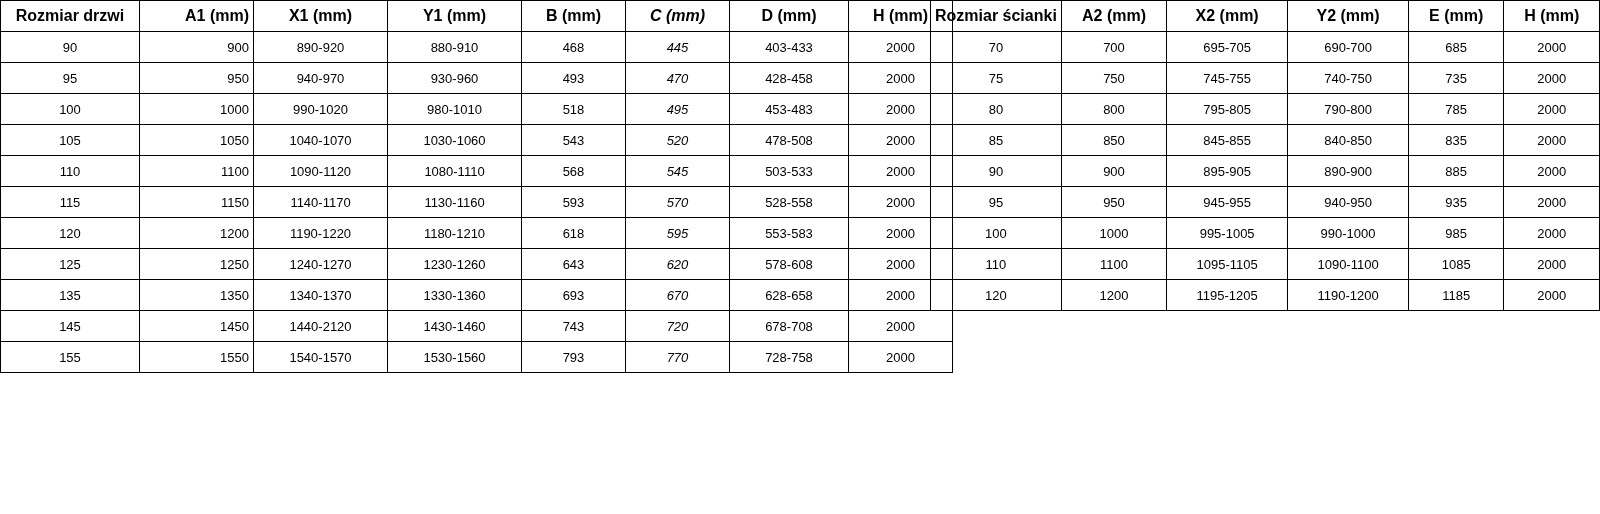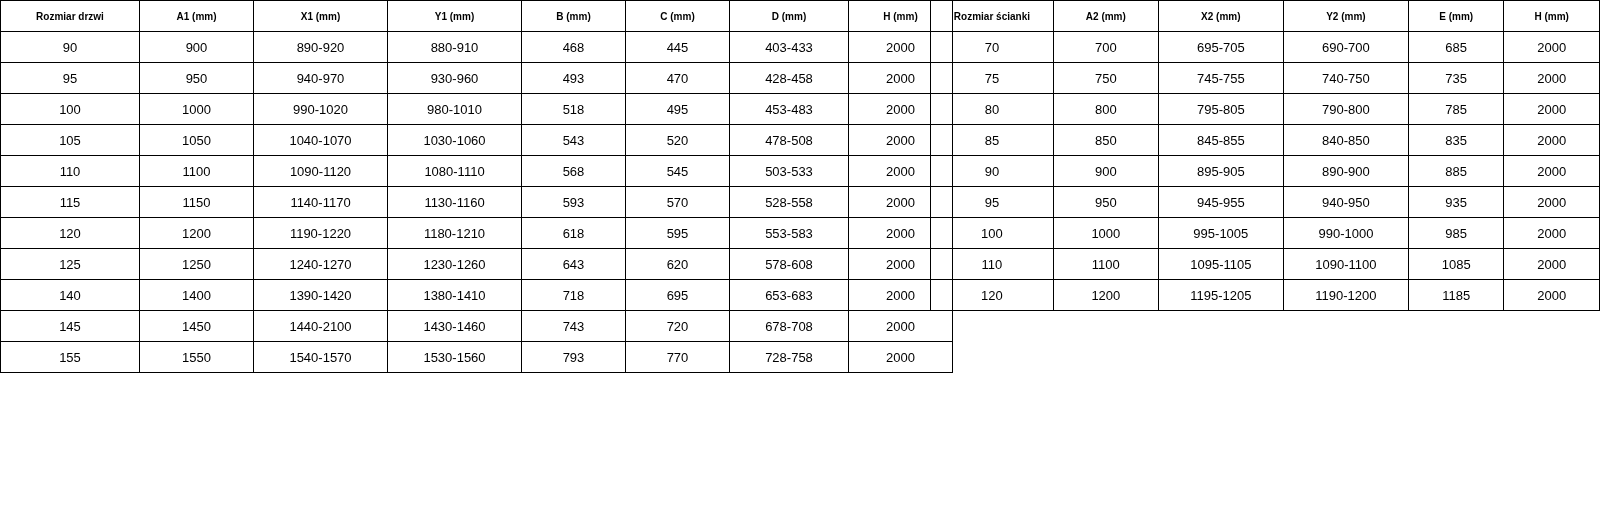--- a/index.html
+++ b/index.html
@@ -35,30 +35,30 @@
     text-align: center;
     vertical-align: middle;
     font-size: 13px;
     height: 30px;
     padding: 0 4px;
     font-weight: normal;
     white-space: nowrap;
   }
   table th {
     font-weight: bold;
-    font-size: 10px;
+    font-size: 16px;
     margin-top: 44px;
   }
   
   #doors-table th:nth-child(1), #doors-table td:nth-child(1) { width: 130px; }
-  #doors-table th:nth-child(2), #doors-table td:nth-child(2) { width: 105px; }
+  #doors-table th:nth-child(2), #doors-table td:nth-child(2) { width: 105px; text-align: right; }
   #doors-table th:nth-child(3), #doors-table td:nth-child(3) { width: 125px; }
   #doors-table th:nth-child(4), #doors-table td:nth-child(4) { width: 125px; }
   #doors-table th:nth-child(5), #doors-table td:nth-child(5) { width: 95px; }
-  #doors-table th:nth-child(6), #doors-table td:nth-child(6) { width: 95px; }
+  #doors-table th:nth-child(6), #doors-table td:nth-child(6) { width: 95px; font-style: italic; }
   #doors-table th:nth-child(7), #doors-table td:nth-child(7) { width: 110px; }
   #doors-table th:nth-child(8), #doors-table td:nth-child(8) { width: 95px; }
 
   
   #walls-table th:nth-child(1), #walls-table td:nth-child(1) { width: 120px; }
   #walls-table th:nth-child(2), #walls-table td:nth-child(2) { width: 105px; }
   #walls-table th:nth-child(3), #walls-table td:nth-child(3) { width: 125px; }
   #walls-table th:nth-child(4), #walls-table td:nth-child(4) { width: 125px; }
   #walls-table th:nth-child(5), #walls-table td:nth-child(5) { width: 95px; }
   #walls-table th:nth-child(6), #walls-table td:nth-child(6) { width: 95px; }
@@ -157,33 +157,33 @@
             <td>125</td>
             <td>1250</td>
             <td>1240-1270</td>
             <td>1230-1260</td>
             <td>643</td>
             <td>620</td>
             <td>578-608</td>
             <td>2000</td>
           </tr>
           <tr>
-            <td>140</td>
-            <td>1400</td>
-            <td>1390-1420</td>
-            <td>1380-1410</td>
-            <td>718</td>
-            <td>695</td>
-            <td>653-683</td>
+            <td>135</td>
+            <td>1350</td>
+            <td>1340-1370</td>
+            <td>1330-1360</td>
+            <td>693</td>
+            <td>670</td>
+            <td>628-658</td>
             <td>2000</td>
           </tr>
           <tr>
             <td>145</td>
             <td>1450</td>
-            <td>1440-2100</td>
+            <td>1440-2120</td>
             <td>1430-1460</td>
             <td>743</td>
             <td>720</td>
             <td>678-708</td>
             <td>2000</td>
           </tr>
           <tr>
             <td>155</td>
             <td>1550</td>
             <td>1540-1570</td>

